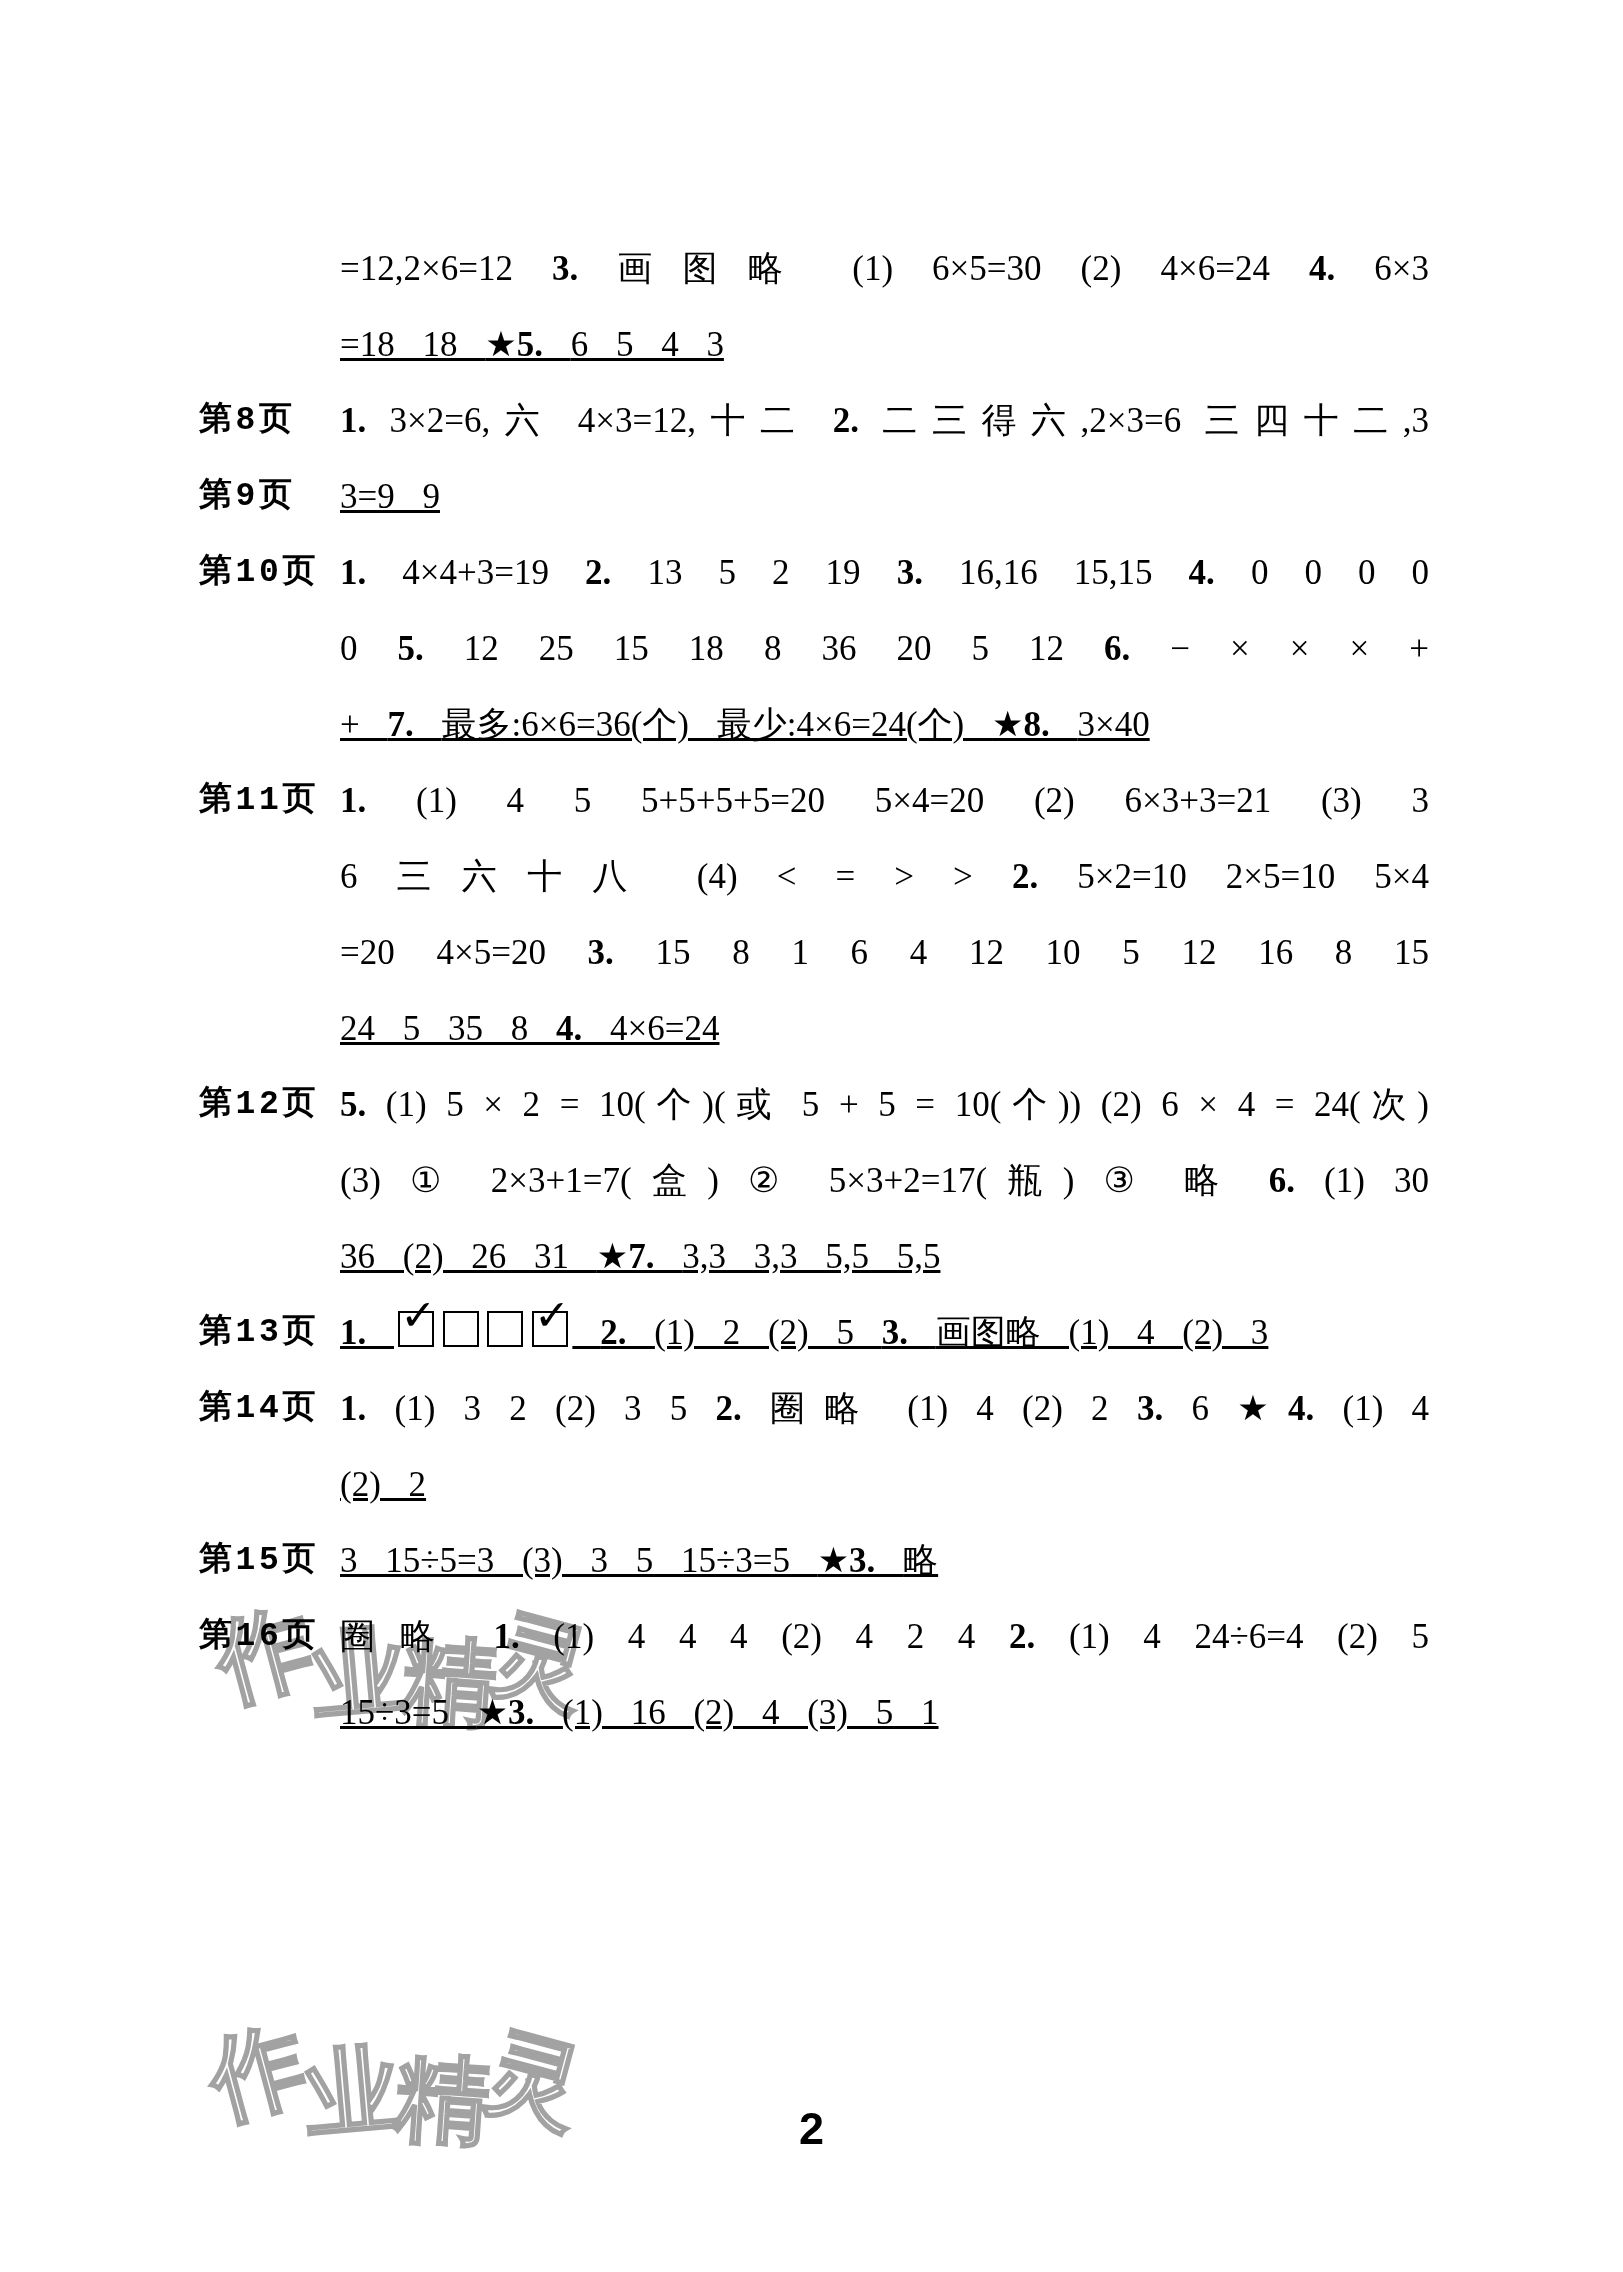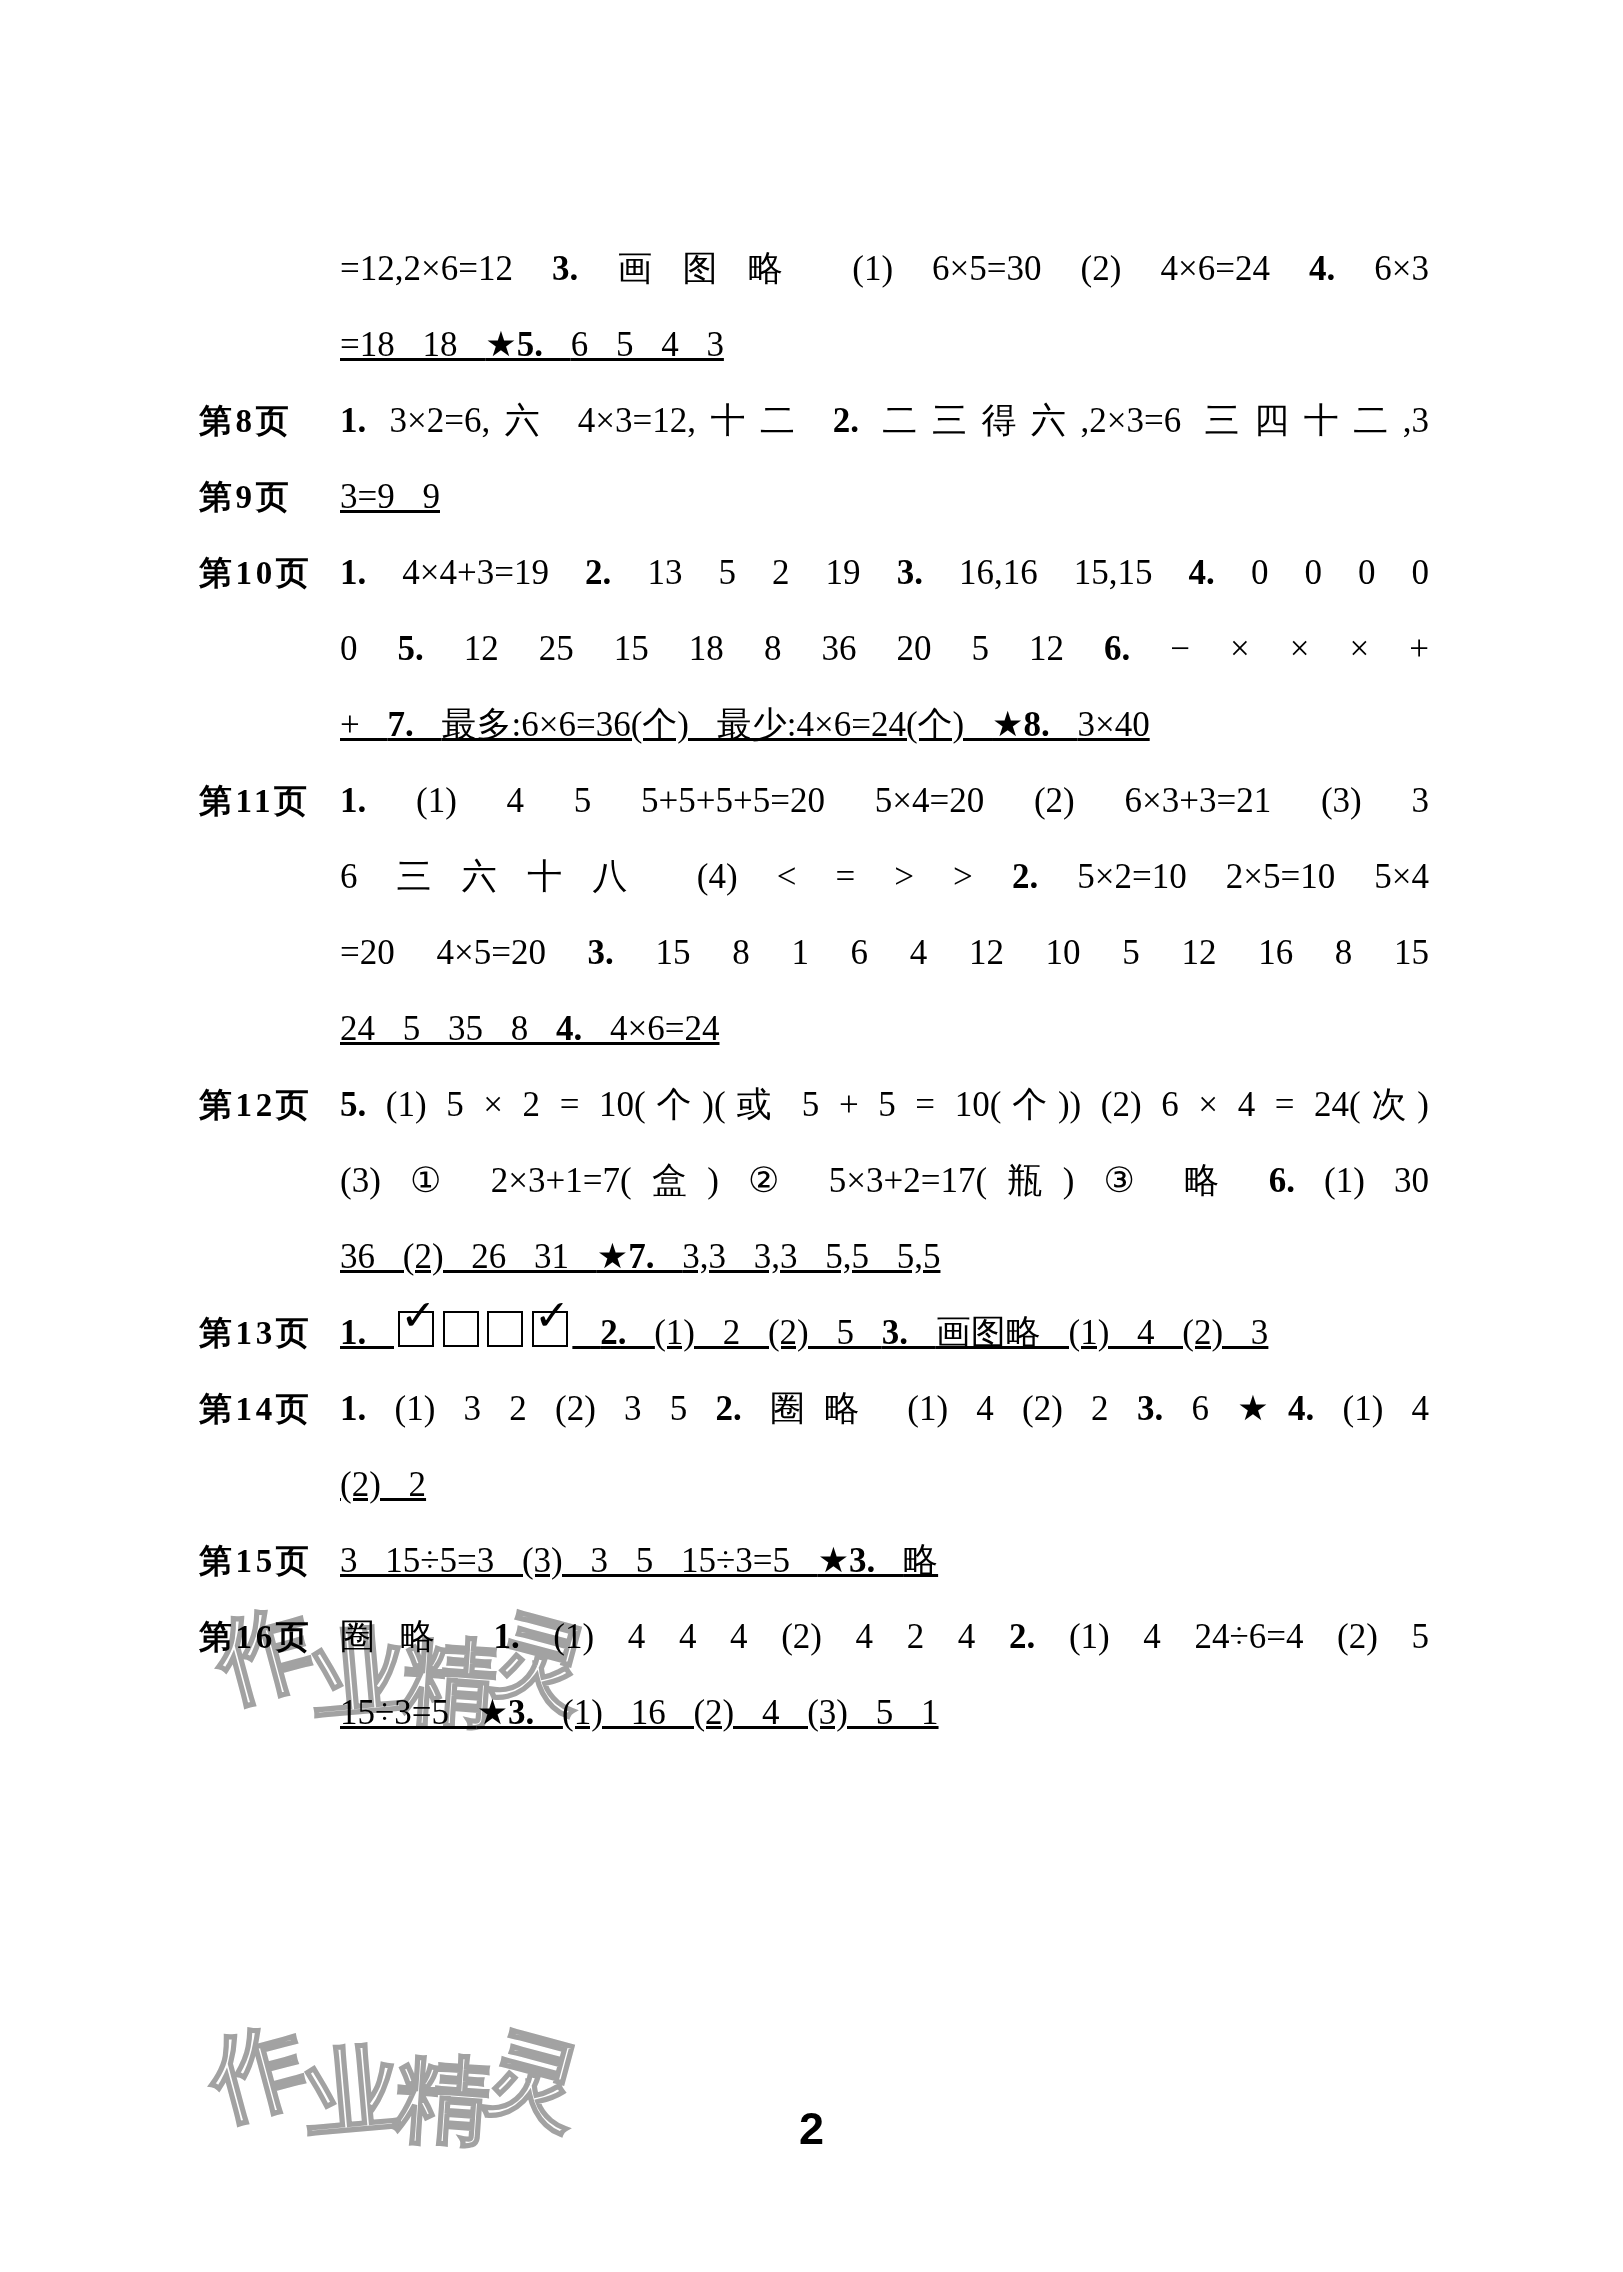--- a/index.html
+++ b/index.html
@@ -8,21 +8,21 @@
     font-family:"Liberation Serif","DejaVu Serif","DejaVu Sans",serif;
     color:#000;overflow:hidden;
   }
   .sheet{
     position:absolute;left:199px;top:231px;width:1230px;z-index:2;
   }
   .row{display:flex;align-items:flex-start;}
   .label-col{
     flex:0 0 141px;width:141px;
     font-weight:bold;font-size:33px;line-height:76px;
-    letter-spacing:3.6px;white-space:nowrap;
+    letter-spacing:3.6px;white-space:nowrap;font-family:Liberation Mono, monospace;
   }
   .lines{flex:1 1 auto;min-width:0;}
   .line{
     font-size:35px;line-height:76px;height:76px;
     white-space:normal;overflow:visible;
   }
   .line.j{text-align:justify;text-align-last:justify;}
   .line.l{text-align:left;word-spacing:19px;text-decoration:underline;}
   .b{font-weight:bold;}
   .cbx{

